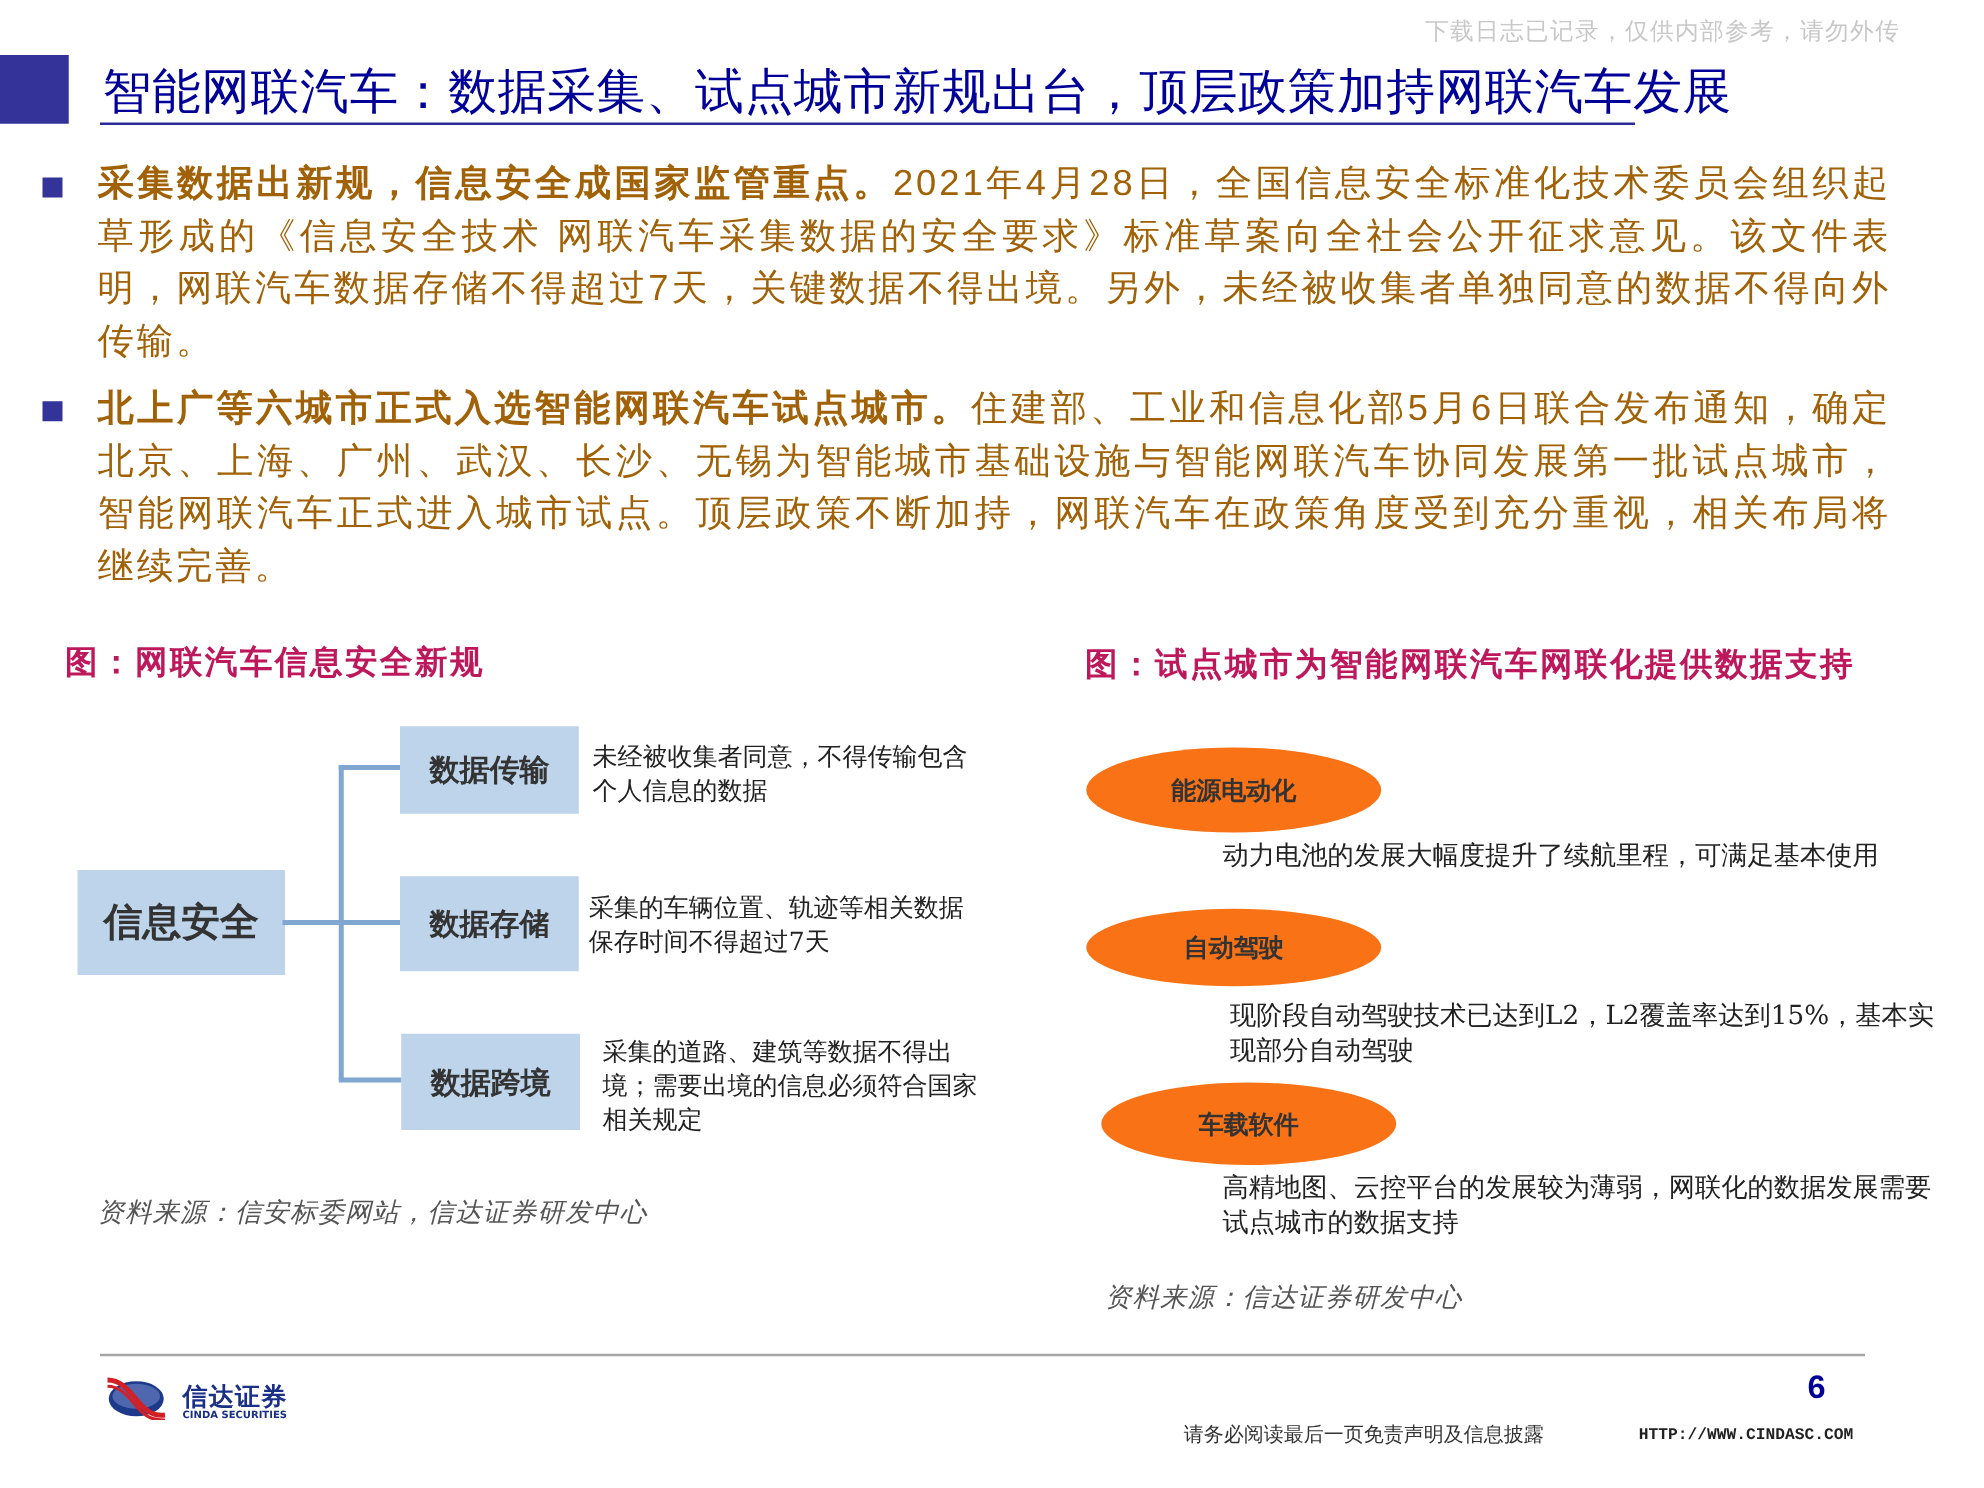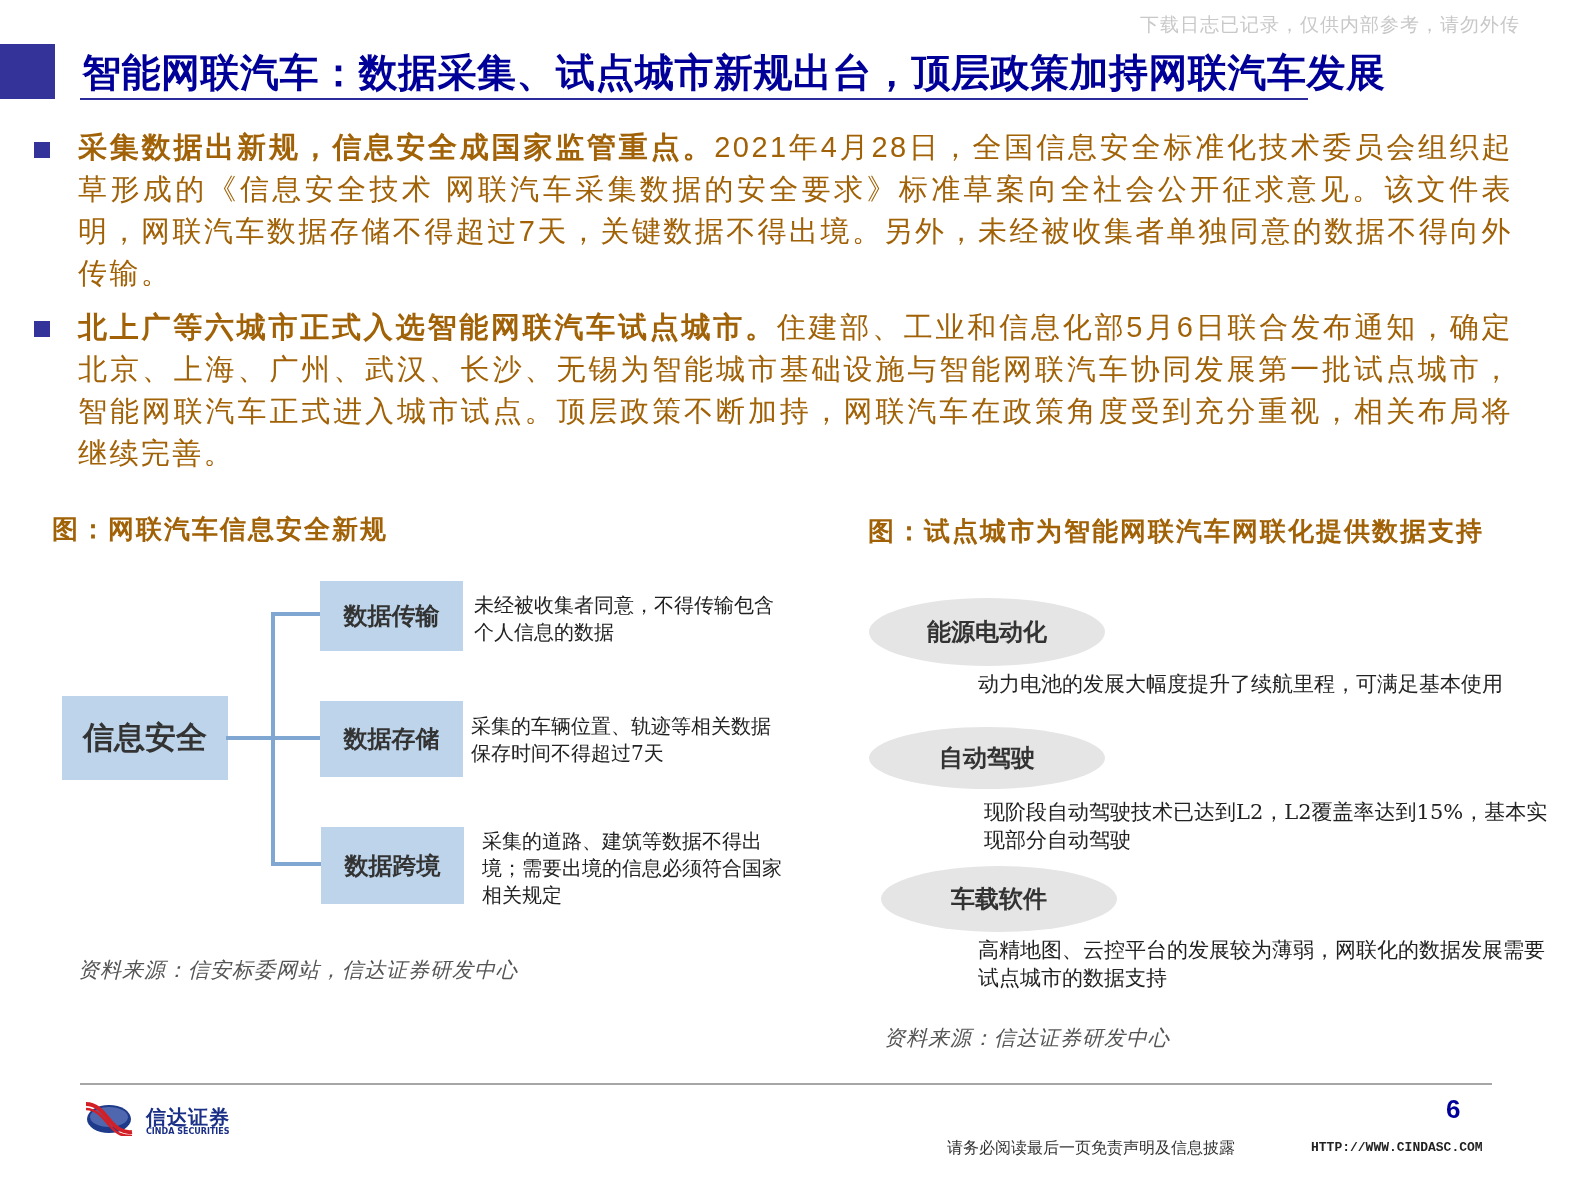--- a/index.html
+++ b/index.html
@@ -1,37 +1,37 @@
 <!DOCTYPE html>
 <html><head>
 <meta charset="utf-8">
 <style>
   html, body { margin: 0; padding: 0; background: #ffffff; }
   body { width: 1587px; height: 1190px; position: relative; overflow: hidden; font-family: "DejaVu Sans", "Liberation Sans", sans-serif; }
   .abs { position: absolute; }
 
   .watermark { left: 1140px; top: 12px; font-size: 19px; color: #c8c8c8; letter-spacing: 1px; white-space: nowrap; font-family: "DejaVu Serif", serif; }
   .title-block { left: 0; top: 44px; width: 55px; height: 55px; background: #333399; }
-  .title { left: 82px; top: 46px; font-size: 39px; font-weight: bold; color: #000099; white-space: nowrap; letter-spacing: 0.5px; font-family: "DejaVu Sans", "Liberation Sans", sans-serif; }
+  .title { left: 82px; top: 46px; font-size: 39px; font-weight: normal; color: #000099; white-space: nowrap; letter-spacing: 0.5px; font-family: "DejaVu Sans", "Liberation Sans", sans-serif; }
   .title-rule { left: 80px; top: 98px; width: 1228px; height: 2px; background: #2b2b9b; }
 
   .bullet { left: 78px; width: 1435px; font-size: 29px; line-height: 42px; color: #a16207; font-family: Liberation Sans, sans-serif; letter-spacing: 2.4px; text-align: justify; }
   .bullet .lead { font-weight: bold; }
   .bullet-mark { width: 16px; height: 16px; background: #333399; }
 
-  .fig-caption { font-size: 26px; font-weight: bold; color: #a16207; white-space: nowrap; font-family: "DejaVu Serif", serif; letter-spacing: 2px; }
+  .fig-caption { font-size: 26px; font-weight: bold; color: #be185d; white-space: nowrap; font-family: "DejaVu Serif", serif; letter-spacing: 2px; }
 
   .box { background: #bdd4ea; display: flex; align-items: center; justify-content: center; font-weight: bold; color: #333; font-family: "DejaVu Sans", sans-serif; }
   .box.big { font-size: 31px; }
   .box.small { font-size: 24px; }
   .desc { font-size: 20px; line-height: 27px; color: #222; font-family: "DejaVu Serif", serif; }
   .line-h { height: 4px; background: #7fa7d2; }
   .line-v { width: 4px; background: #7fa7d2; }
 
-  .ellipse { background: #e5e5e5; border-radius: 50%; display: flex; align-items: center; justify-content: center; font-weight: bold; font-size: 24px; color: #333; font-family: "DejaVu Sans", sans-serif; }
+  .ellipse { background: #f97316; border-radius: 50%; display: flex; align-items: center; justify-content: center; font-weight: bold; font-size: 20px; color: #333; font-family: "DejaVu Sans", sans-serif; }
   .rdesc { font-size: 21px; line-height: 28px; color: #222; font-family: "DejaVu Serif", serif; }
 
   .source { font-size: 21px; font-style: italic; color: #555; white-space: nowrap; font-family: "DejaVu Serif", serif; letter-spacing: 1px; }
 
   .footer-rule { left: 80px; top: 1083px; width: 1412px; height: 2px; background: #a6a6a6; }
   .logo-cn { left: 146px; top: 1104px; font-size: 20px; font-weight: bold; color: #1a2f86; white-space: nowrap; letter-spacing: 1px; }
   .logo-en { left: 146px; top: 1127px; font-size: 8px; font-weight: bold; color: #1a2f86; white-space: nowrap; }
   .page-num { left: 1446px; top: 1094px; font-size: 26px; font-weight: bold; color: #000099; font-family: "Liberation Sans", sans-serif; }
   .disclaimer { left: 947px; top: 1138px; font-size: 16px; color: #333; white-space: nowrap; }
   .url { left: 1311px; top: 1140px; font-size: 13px; font-weight: bold; color: #222; white-space: nowrap; font-family: Liberation Mono, monospace; }

